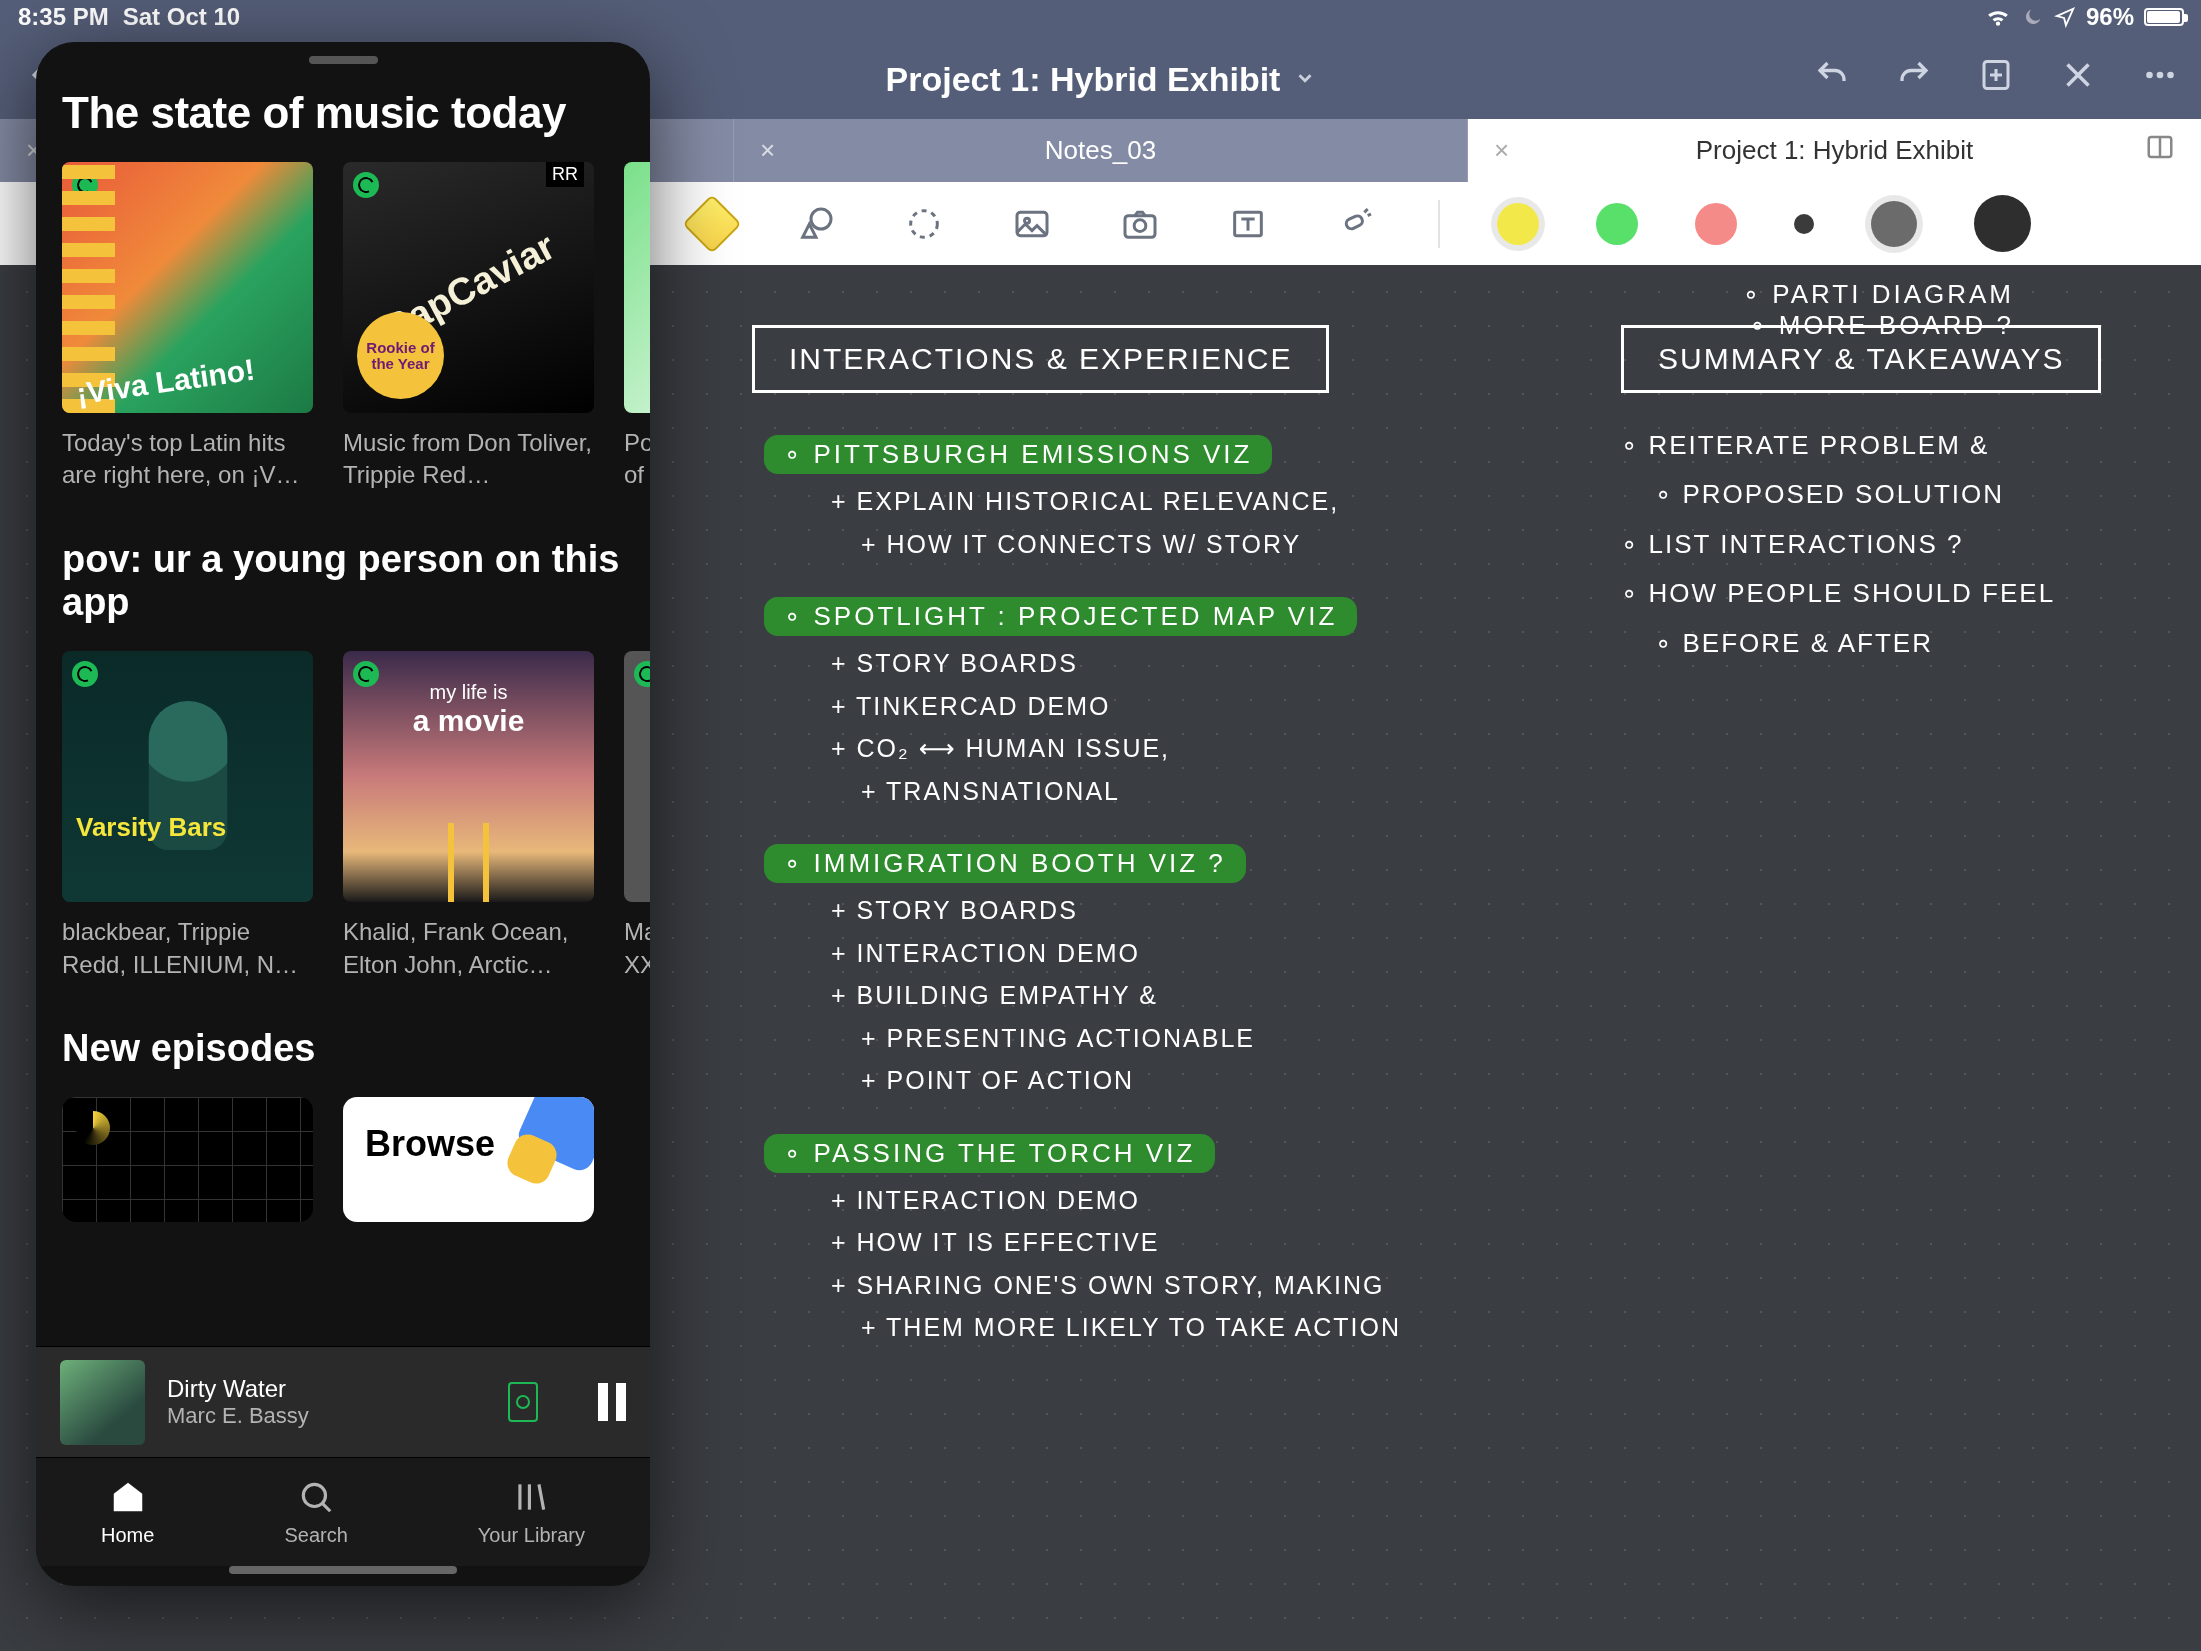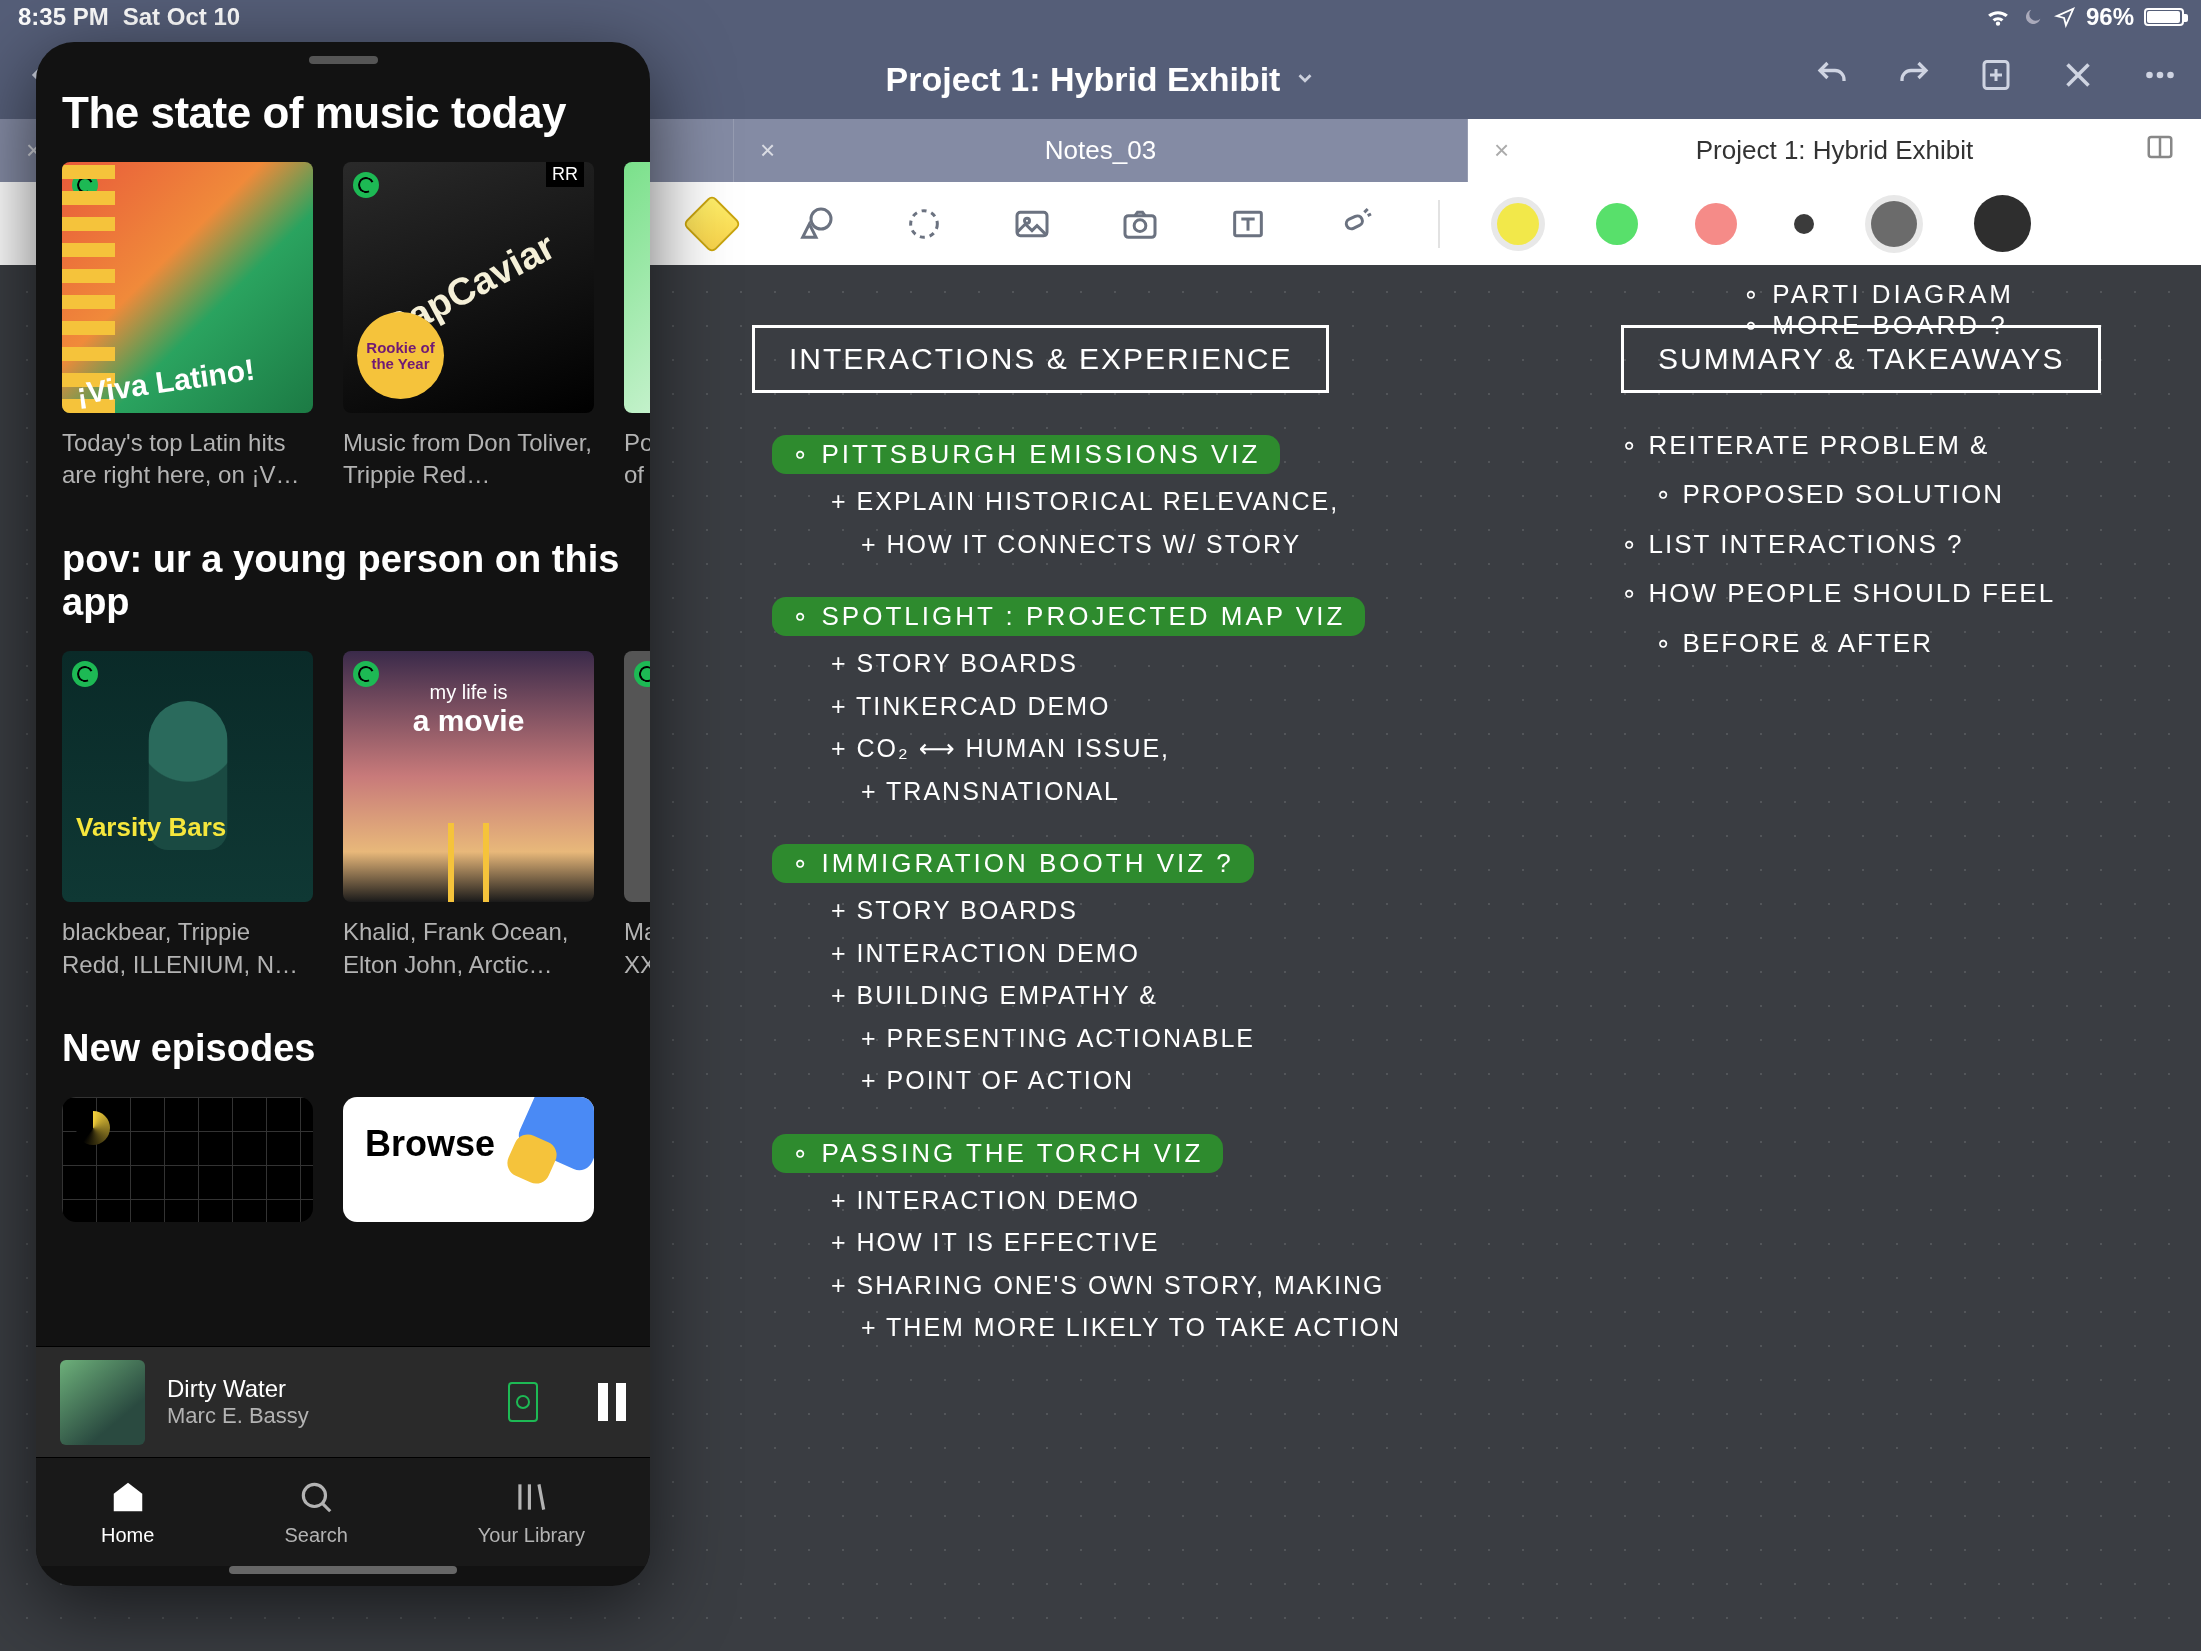--- a/index.html
+++ b/index.html
@@ -40,27 +40,27 @@
 
   .canvas { position:absolute; top:265px; left:0; right:0; bottom:0; background:#3a3d42;
     background-image: radial-gradient(rgba(255,255,255,.12) 1.5px, transparent 1.5px);
     background-size: 34px 34px; background-position: 10px 10px;
     padding:40px 59px 40px 752px; color:#fff; }
   .hand { font-family:'Comic Sans MS','Bradley Hand',cursive; letter-spacing:2px; }
   .note-box { border:3px solid #fff; padding:14px 34px; display:inline-block; margin:20px 0 28px; font-size:30px; text-transform:uppercase;}
   .hl { background:#2e8b2e; border-radius:14px; padding:4px 20px; display:inline-block; margin:14px 0 6px; font-size:26px; text-transform:uppercase; letter-spacing:3px;}
   .sub { margin-left:79px; font-size:25px; line-height:1.7; }
   .sub::before{content:"+ ";}
-  .bullet-o { margin-left:20px;}
+  .bullet-o { margin-left:12px;}
   .bullet-o::before{content:"∘  ";}
   .two-col { display:flex; gap:117px; }
   .col { flex:0 0 auto; }
   .right-bul { font-size:26px; line-height:1.9; letter-spacing:2px;}
   .right-bul div::before{content:"∘  ";}
-  .top-notes { position:absolute; top:14px; right:188px; font-size:26px; letter-spacing:3px;}
+  .top-notes { position:absolute; top:14px; right:188px; font-size:26px; letter-spacing:3px;text-align:right;}
   .top-notes div::before{content:"∘  ";}
 
   
   .slideover { position:absolute; top:42px; left:36px; width:614px; height:1544px; background:#121212; border-radius:38px; overflow:hidden; box-shadow:0 20px 79px rgba(0,0,0,.6); z-index:100; color:#fff; display:flex; flex-direction:column;}
   .grabber { width:69px; height:8px; background:#555; border-radius:4px; margin:14px auto 8px;}
   .sp-content { flex:1; overflow:hidden; padding:0 26px;}
   .sp-h1 { font-size:44px; font-weight:800; margin:16px 0 24px; letter-spacing:-0.5px;}
   .sp-h2 { font-size:38px; font-weight:800; margin:46px 0 26px; line-height:1.15;}
   .card-row { display:flex; gap:30px; }
   .card { width:251px; flex:0 0 auto;}

